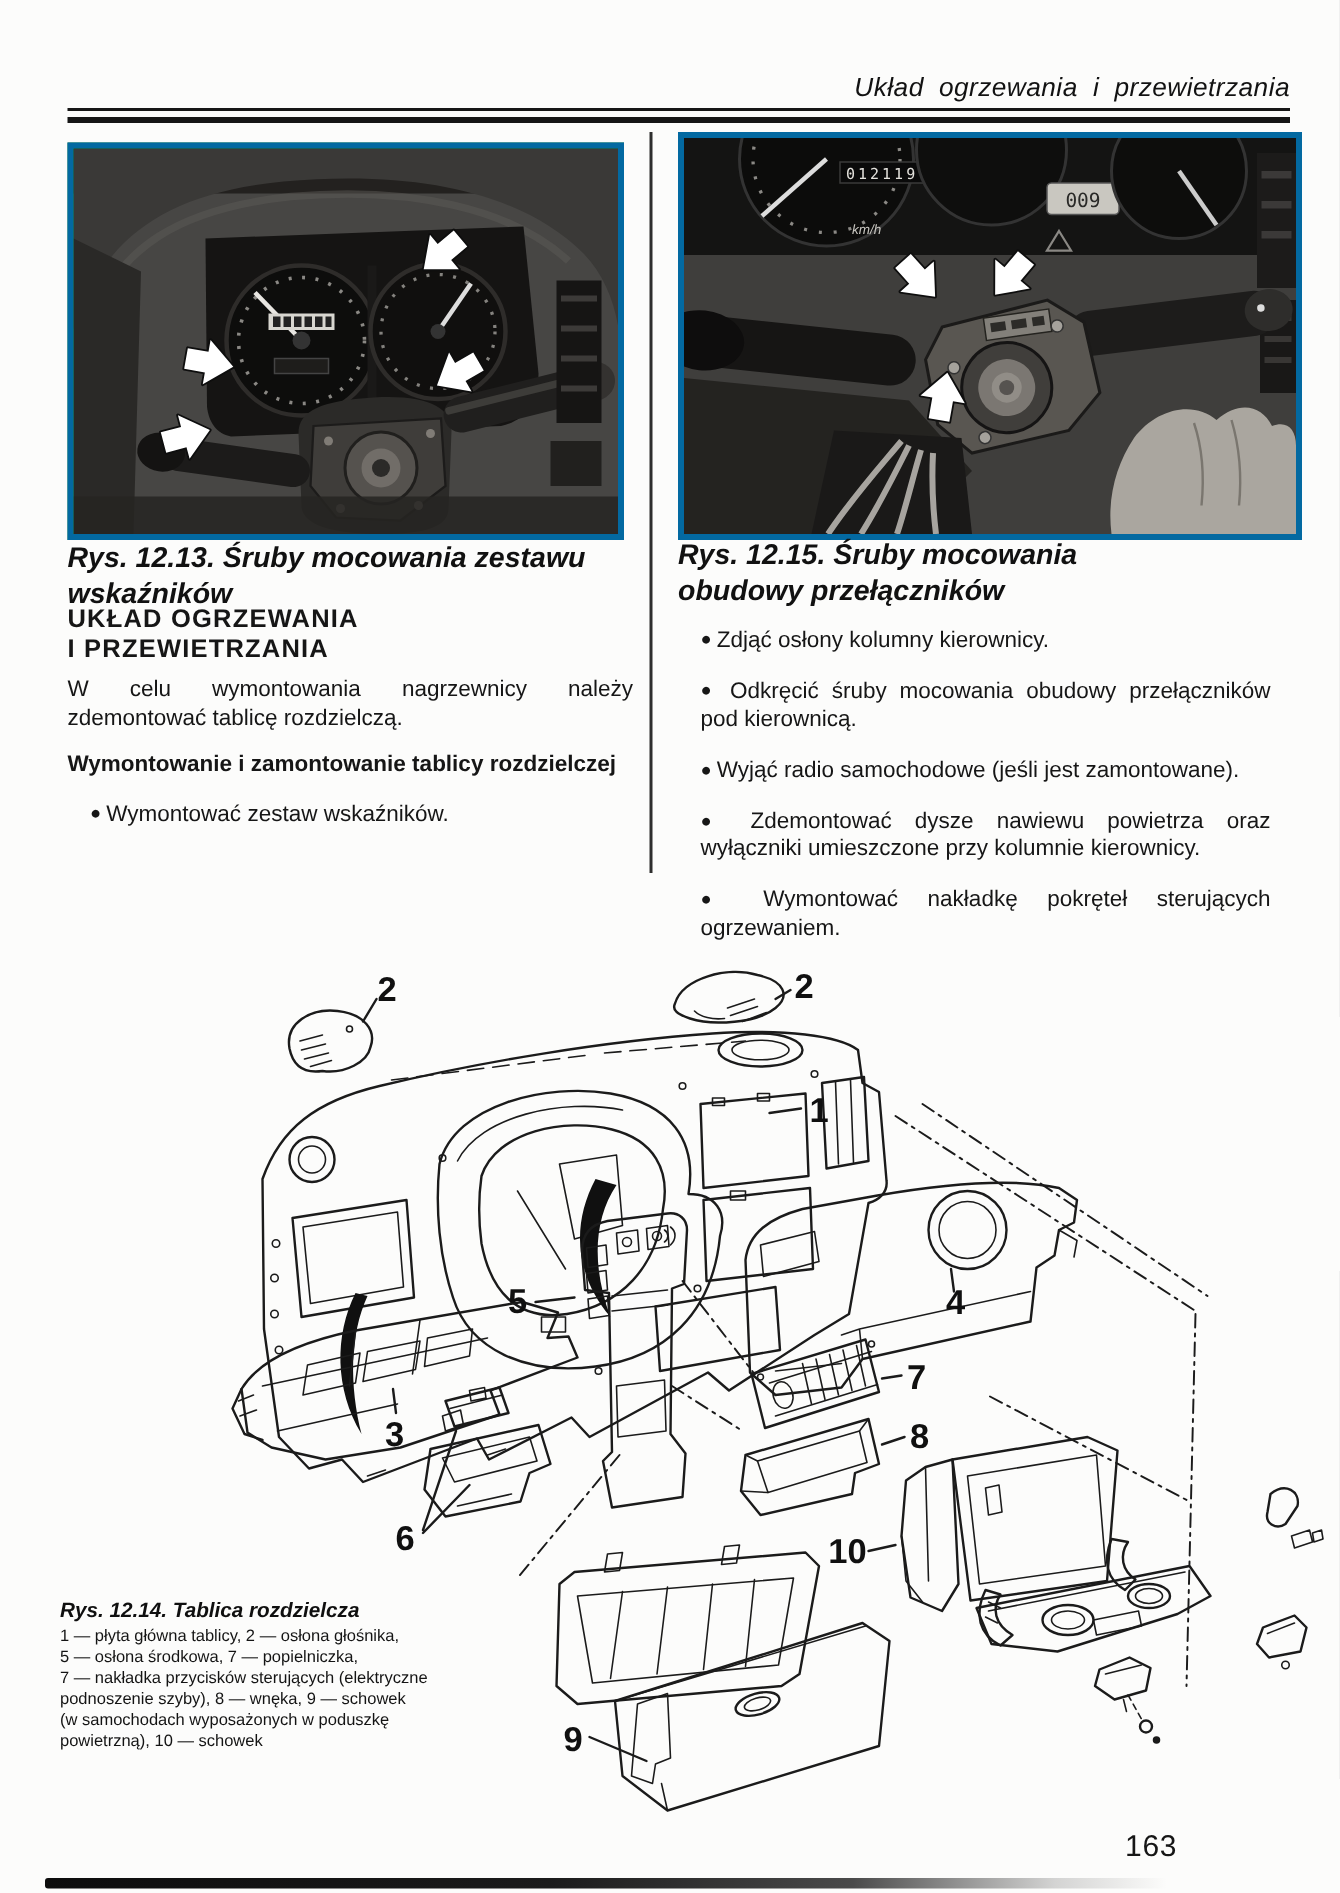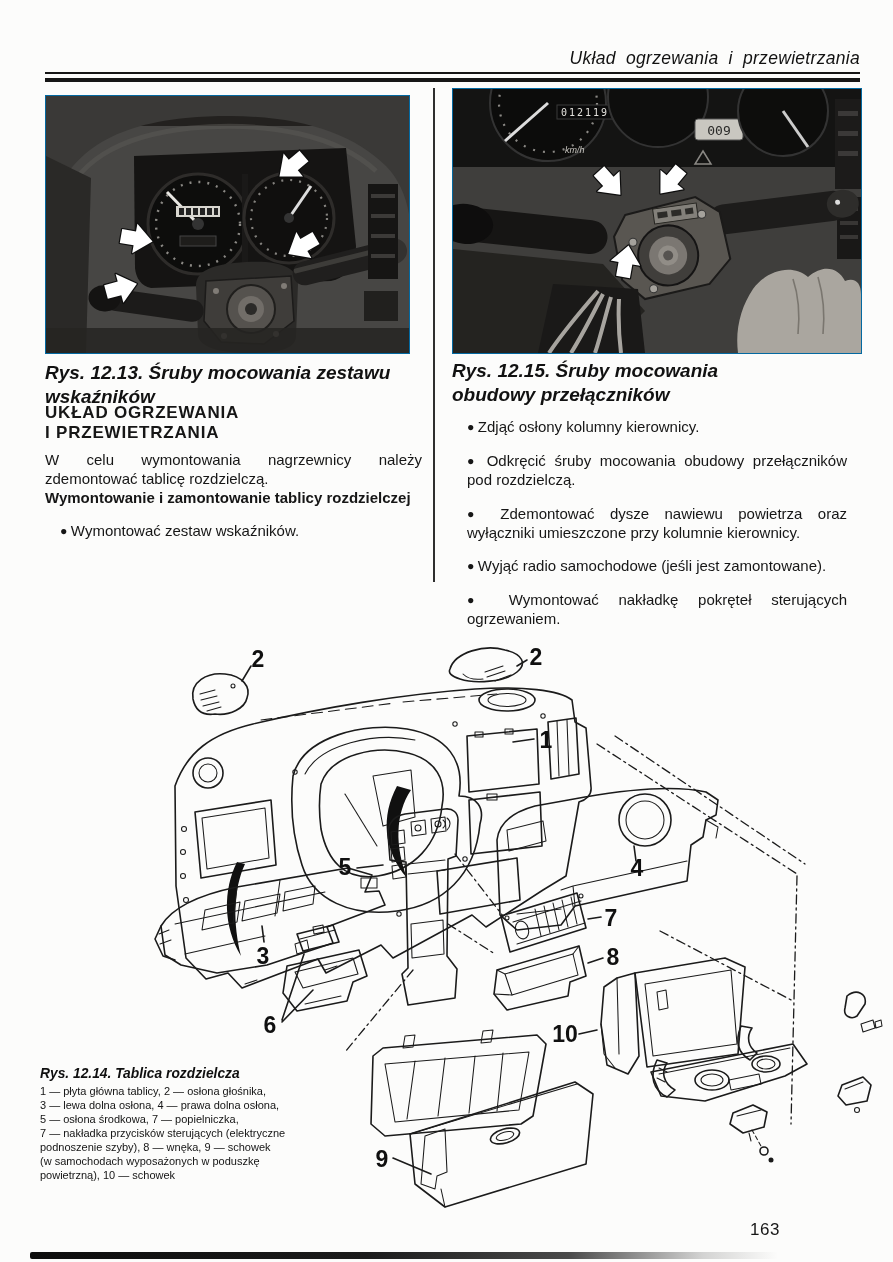--- a/index.html
+++ b/index.html
@@ -10,55 +10,55 @@
   }
   
   .hdr{position:absolute;left:45px;top:48px;width:815px;}
   .hdr-title{
     text-align:right;font-style:italic;font-weight:normal;font-size:17.5px;
     letter-spacing:.3px;word-spacing:5px;color:#121212;
     border-bottom:2px solid #161616;padding-bottom:3px;
   }
   .hdr-bar{height:4px;background:#161616;margin-top:4px;}
   
-  .photo{position:absolute;border:1px solid #0369a1;overflow:hidden;background:#15803d;}
+  .photo{position:absolute;border:4px solid #0369a1;overflow:hidden;background:#15803d;}
   .photoL{left:45px;top:95px;width:363px;height:257px;}
   .photoR{left:452px;top:88px;width:408px;height:264px;}
   .vdiv{position:absolute;left:433px;top:88px;width:2px;height:494px;background:#2e2e2e;}
   
   .figcap{
     position:absolute;font-weight:bold;font-style:italic;font-size:19px;
     line-height:1.25;color:#111;
   }
   .capL{left:45px;top:361px;width:375px;}
   .capR{left:452px;top:359px;width:310px;}
   
   .col{position:absolute;font-size:15px;line-height:1.26;text-align:justify;}
   .colL{left:45px;top:403px;width:377px;}
   .colR{left:452px;top:403px;width:410px;}
   .sec-head{font-weight:bold;font-size:17px;letter-spacing:.8px;line-height:1.2;text-align:left;}
   .para{margin-top:7px;}
-  .sub-head{font-weight:bold;line-height:1.25;}
+  .sub-head{font-weight:bold;margin-top:12px;line-height:1.25;}
   ul.blist{list-style:none;margin:6px 0 0 0;padding:0;}
   ul.blist li{margin:15px;text-align:justify;}
   ul.blist li::before{content:"\25CF\00A0";font-size:.82em;position:relative;top:-1px;}
   
   .diagram{position:absolute;left:145px;top:624px;width:745px;height:590px;}
   .ln{fill:none;stroke:#1b1b1b;stroke-width:1.6;stroke-linejoin:round;stroke-linecap:round;}
   .thin{stroke-width:1.05;}
   .dd{stroke-dasharray:9 4 2 4;stroke-width:1.3;}
   .dsh{stroke-dasharray:11 6;}
   .blk{fill:#101010;stroke:none;}
   .lbl{font-family:"Liberation Sans",sans-serif;font-weight:bold;font-size:23px;fill:#101010;}
   
   .cap14{position:absolute;left:40px;top:1066px;width:312px;}
   .cap14-title{font-weight:bold;font-style:italic;font-size:13.8px;color:#0f0f0f;}
   .cap14-legend{font-size:11px;line-height:1.28;margin-top:3px;color:#141414;}
   
-  .pagenum{position:absolute;left:750px;top:1220px;width:60px;font-size:17px;letter-spacing:.5px;}
+  .pagenum{position:absolute;left:750px;top:1220px;width:60px;font-size:20px;letter-spacing:.5px;}
   .bottom-bar{
     position:absolute;left:30px;top:1252px;width:748px;height:7px;border-radius:2px;
     background:linear-gradient(to right,#0d0d0d 0%,#1b1b1b 45%,#4a4a4a 72%,rgba(90,90,90,.25) 90%,rgba(120,120,120,0) 100%);
   }
   .warrow{fill:#ffffff;stroke:#0e0e0e;stroke-width:2.4;stroke-linejoin:round;paint-order:stroke fill;}
 </style>
 </head>
 <body>
 
 <div class="page">
@@ -225,23 +225,23 @@
     <div class="para">W celu wymontowania nagrzewnicy należy zdemontować tablicę rozdzielczą.</div>
     <div class="sub-head">Wymontowanie i zamontowanie tablicy rozdzielczej</div>
     <ul class="blist">
       <li>Wymontować zestaw wskaźników.</li>
     </ul>
   </div>
 
   <div class="col colR">
     <ul class="blist" style="margin-top:0;">
       <li>Zdjąć osłony kolumny kierownicy.</li>
-      <li>Odkręcić śruby mocowania obudowy przełączników pod rozdzielczą.</li>
+      <li>Odkręcić śruby mocowania obudowy przełączników pod kierownicą.</li>
+      <li>Wyjąć radio samochodowe (jeśli jest zamontowane).</li>
       <li>Zdemontować dysze nawiewu powietrza oraz wyłączniki umieszczone przy kolumnie kierownicy.</li>
-      <li>Wyjąć radio samochodowe (jeśli jest zamontowane).</li>
       <li>Wymontować nakładkę pokręteł sterujących ogrzewaniem.</li>
     </ul>
   </div>
 
   <div class="diagram">
     <svg width="745" height="590" viewBox="0 0 745 590">
 
       <g>
         <path class="ln dd" d="M452,120 L652,250"></path>
         <path class="ln dd" d="M470,112 L660,240"></path>
@@ -414,21 +414,20 @@
         <text class="lbl" x="420" y="418" text-anchor="middle">10</text>
         <text class="lbl" x="237" y="543" text-anchor="middle">9</text>
       </g>
     </svg>
   </div>
 
   <div class="cap14">
     <div class="cap14-title">Rys. 12.14. Tablica rozdzielcza</div>
     <div class="cap14-legend">
       <div>1 — płyta główna tablicy, 2 — osłona głośnika,</div>
-      <div>3 — lewa dolna osłona, 4 — prawa dolna osłona,</div>
       <div>5 — osłona środkowa, 7 — popielniczka,</div>
       <div>7 — nakładka przycisków sterujących (elektryczne</div>
       <div>podnoszenie szyby), 8 — wnęka, 9 — schowek</div>
       <div>(w samochodach wyposażonych w poduszkę</div>
       <div>powietrzną), 10 — schowek</div>
     </div>
   </div>
 
   <div class="pagenum">163</div>
   <div class="bottom-bar"></div>

